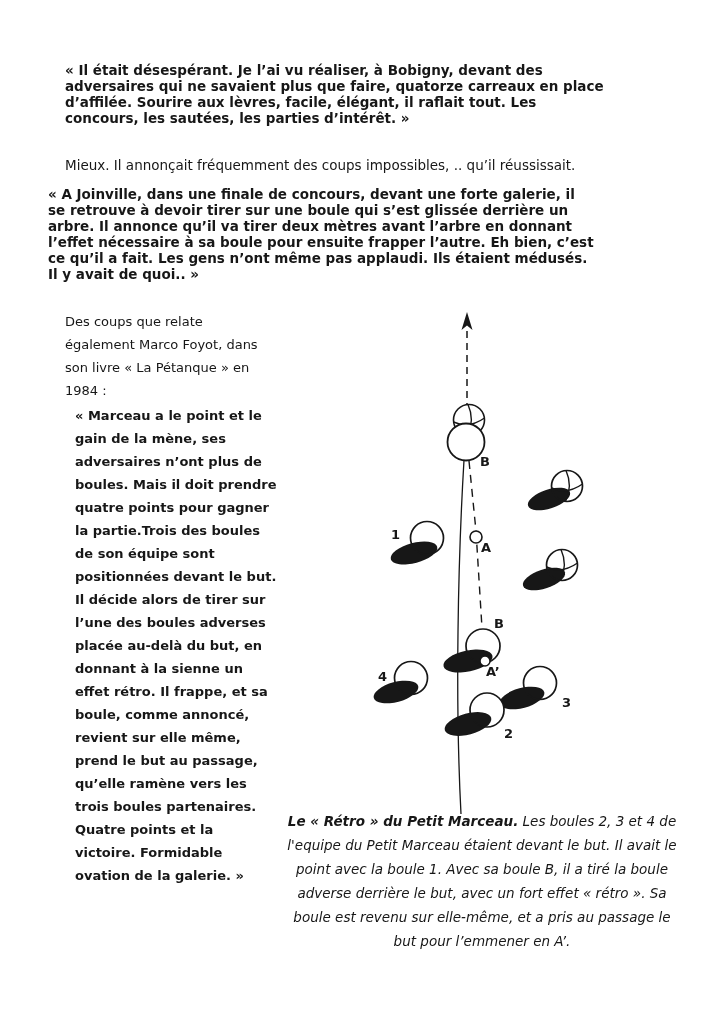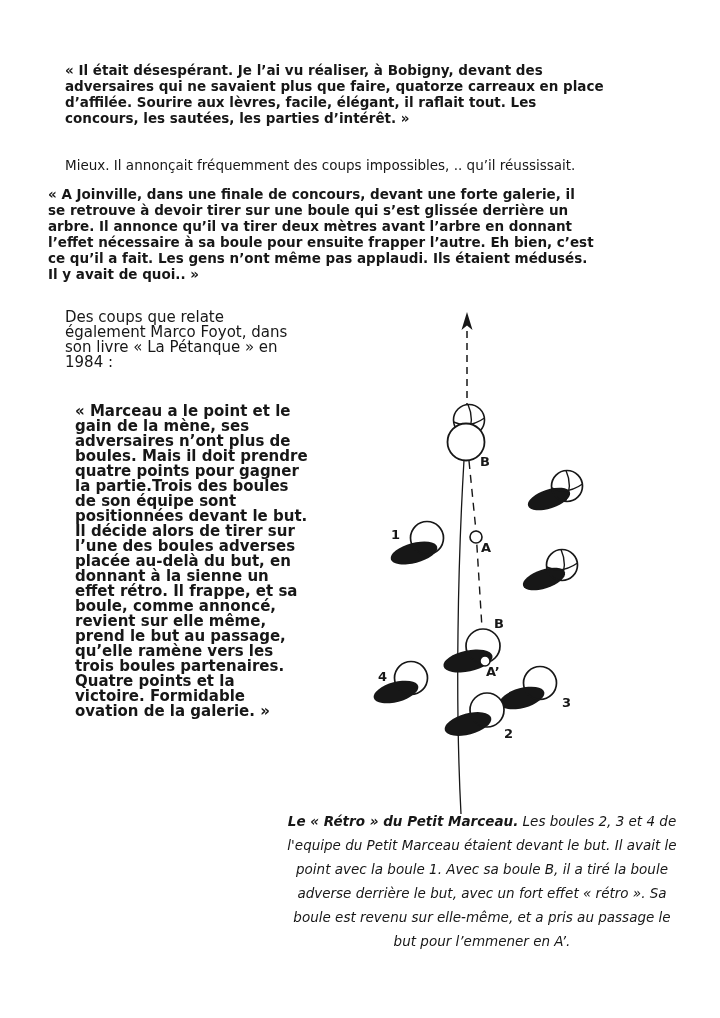--- a/index.html
+++ b/index.html
@@ -8,21 +8,21 @@
     background:#ffffff;
     font-family:"DejaVu Sans",sans-serif;
     color:#171717;
     position:relative;
     overflow:hidden;
   }
   .page{position:absolute;inset:0;background:#ffffff;}
   p{margin:0;position:absolute;white-space:pre-line;}
   .b{font-weight:bold;}
   .full{font-size:13.5px;line-height:16px;letter-spacing:0;}
-  .col{font-size:15px;line-height:15px;}
+  .col{font-size:13px;line-height:23px;}
   .caption{
     font-size:13.5px;line-height:24px;
     font-style:italic;text-align:center;
   }
   .caption .cap-title{font-weight:bold;}
   #p1{top:62px;left:65px;width:650px;}
   #p2{top:157px;left:65px;width:650px;}
   #p3{top:186px;left:48px;width:650px;}
   #p4{top:310px;left:65px;width:272px;}
   #p5{top:404px;left:75px;width:272px;}

